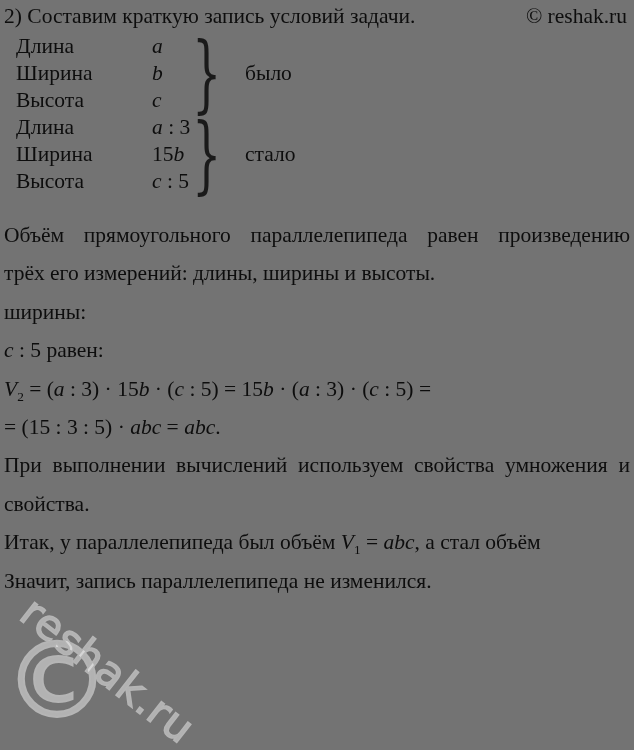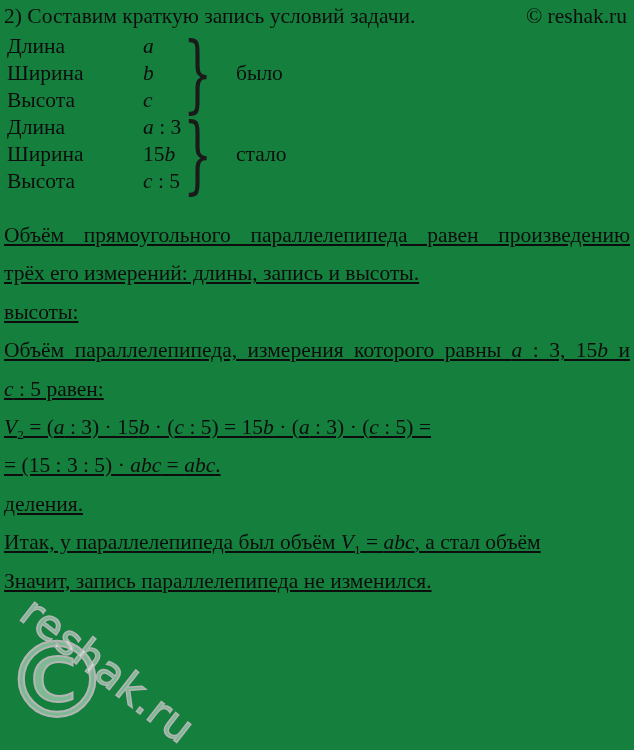--- a/index.html
+++ b/index.html
@@ -1,36 +1,36 @@
 <!DOCTYPE html>
 <html><head>
 <meta charset="utf-8">
 <style>
   html, body { margin: 0; padding: 0; background: #ffffff; }
   .page {
     position: relative;
     width: 634px; height: 750px;
-    background: #15803d;
+    background: #737373;
     color: #0d0d0d;
     font-family: "Liberation Serif", "DejaVu Serif", serif;
     overflow: hidden;
   }
   .it  { font-style: italic; }
   .rm  { font-style: normal; }
   sub  { font-style: normal; font-size: 0.62em; line-height: 0; }
 
   
   .header {
     position: absolute; top: 3px; left: 4px; right: 7px;
     display: flex; justify-content: space-between; align-items: flex-start;
     font-size: 21.5px; line-height: 26px;
   }
 
   
-  .shortnote { position: absolute; top: 33px; left: 7px; font-size: 21.5px; }
+  .shortnote { position: absolute; top: 33px; left: 16px; font-size: 21.5px; }
   .sn-group  { display: flex; align-items: center; height: 81px; }
   .sn-rows   { width: 178px; }
   .sn-row    { height: 27px; line-height: 27px; display: flex; }
   .sn-label  { display: inline-block; width: 136px; }
   .sn-value  { white-space: nowrap; }
   .sn-brace  {
     width: 26px; height: 81px;
     display: flex; align-items: center; justify-content: center;
     overflow: visible;
   }
@@ -42,21 +42,21 @@
     font-family: "DejaVu Serif", serif;
     color: #1a1a1a;
   }
   .sn-glabel { margin-left: 25px; }
 
   
   .bodytext {
     position: absolute; top: 216px; left: 4px; width: 626px;
     font-size: 21.5px;
   }
-  .bline { height: 38.4px; line-height: 38.4px; overflow: visible; text-decoration: underline; }
+  .bline { height: 38.4px; line-height: 38.4px; overflow: visible; }
   .jf    { text-align: justify; text-align-last: justify; }
 
   
   .watermark { position: absolute; inset: 0; pointer-events: none; z-index: 6; }
   .wm-symbol {
     position: absolute; left: 4px; top: 628px;
     font-size: 106px; line-height: 106px;
     font-family: "DejaVu Sans", sans-serif;
     color: rgba(255,255,255,0.45);
     -webkit-text-stroke: 2px #b5b5b5;
@@ -123,27 +123,27 @@
       <div class="sn-brace">
           <span>}</span>
         </div>
       <div class="sn-glabel">стало</div>
     </div>
 
   </div>
 
   <div class="bodytext">
     <div class="bline jf"><span class="rm">Объём прямоугольного параллелепипеда равен произведению</span></div>
-    <div class="bline"><span class="rm">трёх его измерений: длины, запись и высоты.</span></div>
-    <div class="bline"><span class="rm">высоты:</span></div>
-    <div class="bline jf"><span class="rm">Объём параллелепипеда, измерения которого равны </span><span class="it">a</span><span class="rm"> : 3, 15</span><span class="it">b</span><span class="rm"> и</span></div>
+    <div class="bline"><span class="rm">трёх его измерений: длины, ширины и высоты.</span></div>
+    <div class="bline"><span class="rm">ширины:</span></div>
     <div class="bline"><span class="it">c</span><span class="rm"> : 5 равен:</span></div>
     <div class="bline"><span class="it">V</span><sub>2</sub><span class="rm"> = (</span><span class="it">a</span><span class="rm"> : 3) · 15</span><span class="it">b</span><span class="rm"> · (</span><span class="it">c</span><span class="rm"> : 5) = 15</span><span class="it">b</span><span class="rm"> · (</span><span class="it">a</span><span class="rm"> : 3) · (</span><span class="it">c</span><span class="rm"> : 5) =</span></div>
     <div class="bline"><span class="rm">= (15 : 3 : 5) · </span><span class="it">abc</span><span class="rm"> = </span><span class="it">abc</span><span class="rm">.</span></div>
-    <div class="bline"><span class="rm">деления.</span></div>
+    <div class="bline jf"><span class="rm">При выполнении вычислений используем свойства умножения и</span></div>
+    <div class="bline"><span class="rm">свойства.</span></div>
     <div class="bline"><span class="rm">Итак, у параллелепипеда был объём </span><span class="it">V</span><sub>1</sub><span class="rm"> = </span><span class="it">abc</span><span class="rm">, а стал объём</span></div>
     <div class="bline"><span class="rm">Значит, запись параллелепипеда не изменился.</span></div>
   </div>
 
   <div class="watermark">
     <span class="wm-symbol">©</span>
     <span class="wm-text">reshak.ru</span>
   </div>
 
 </div>

